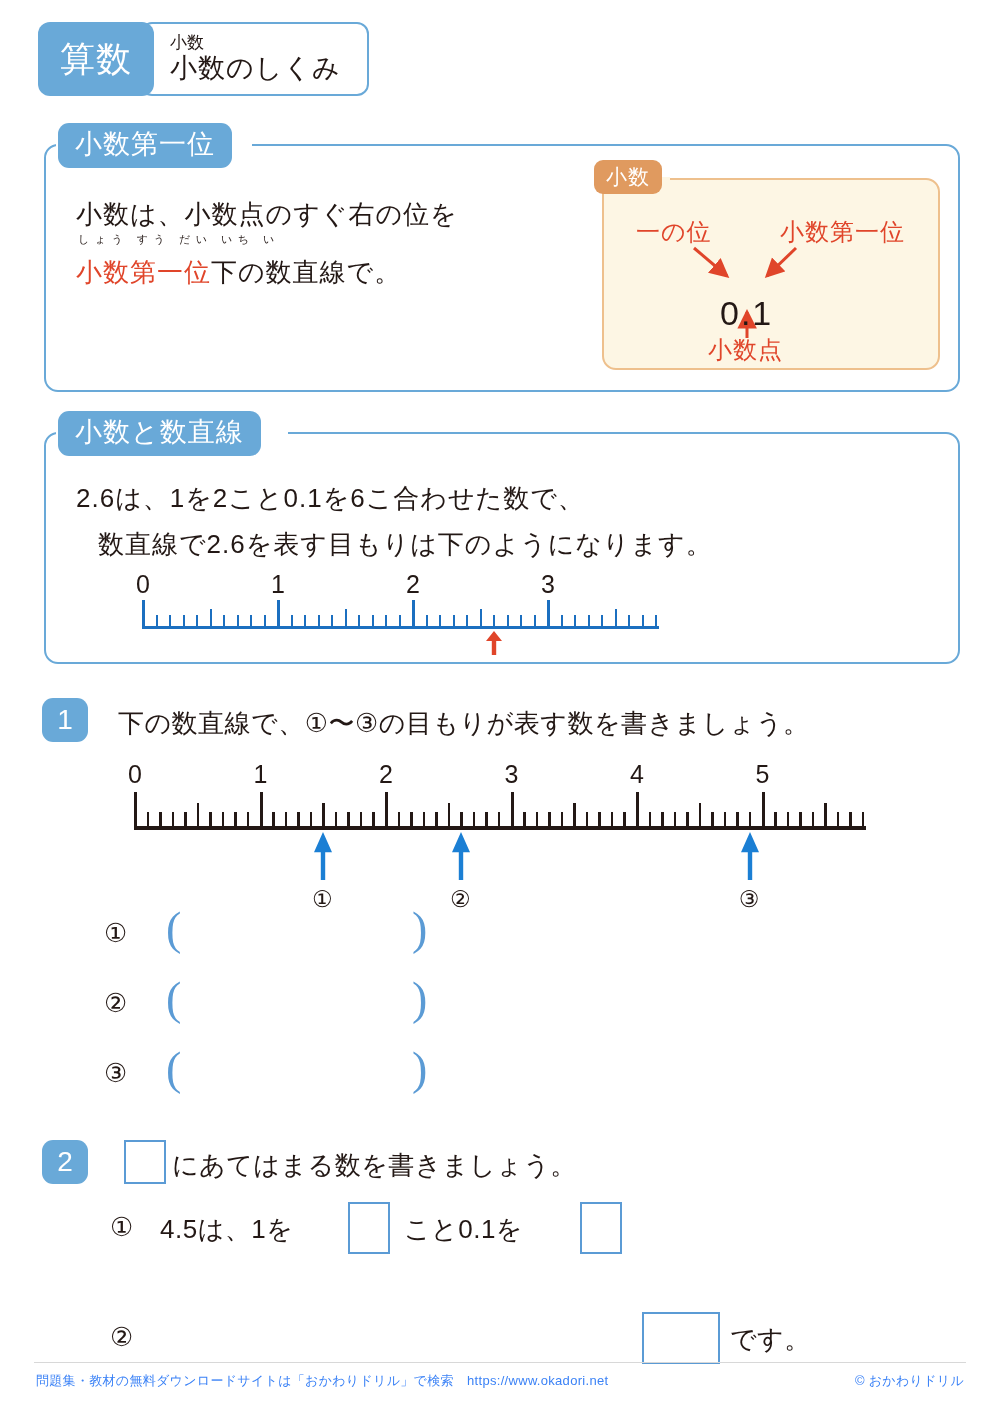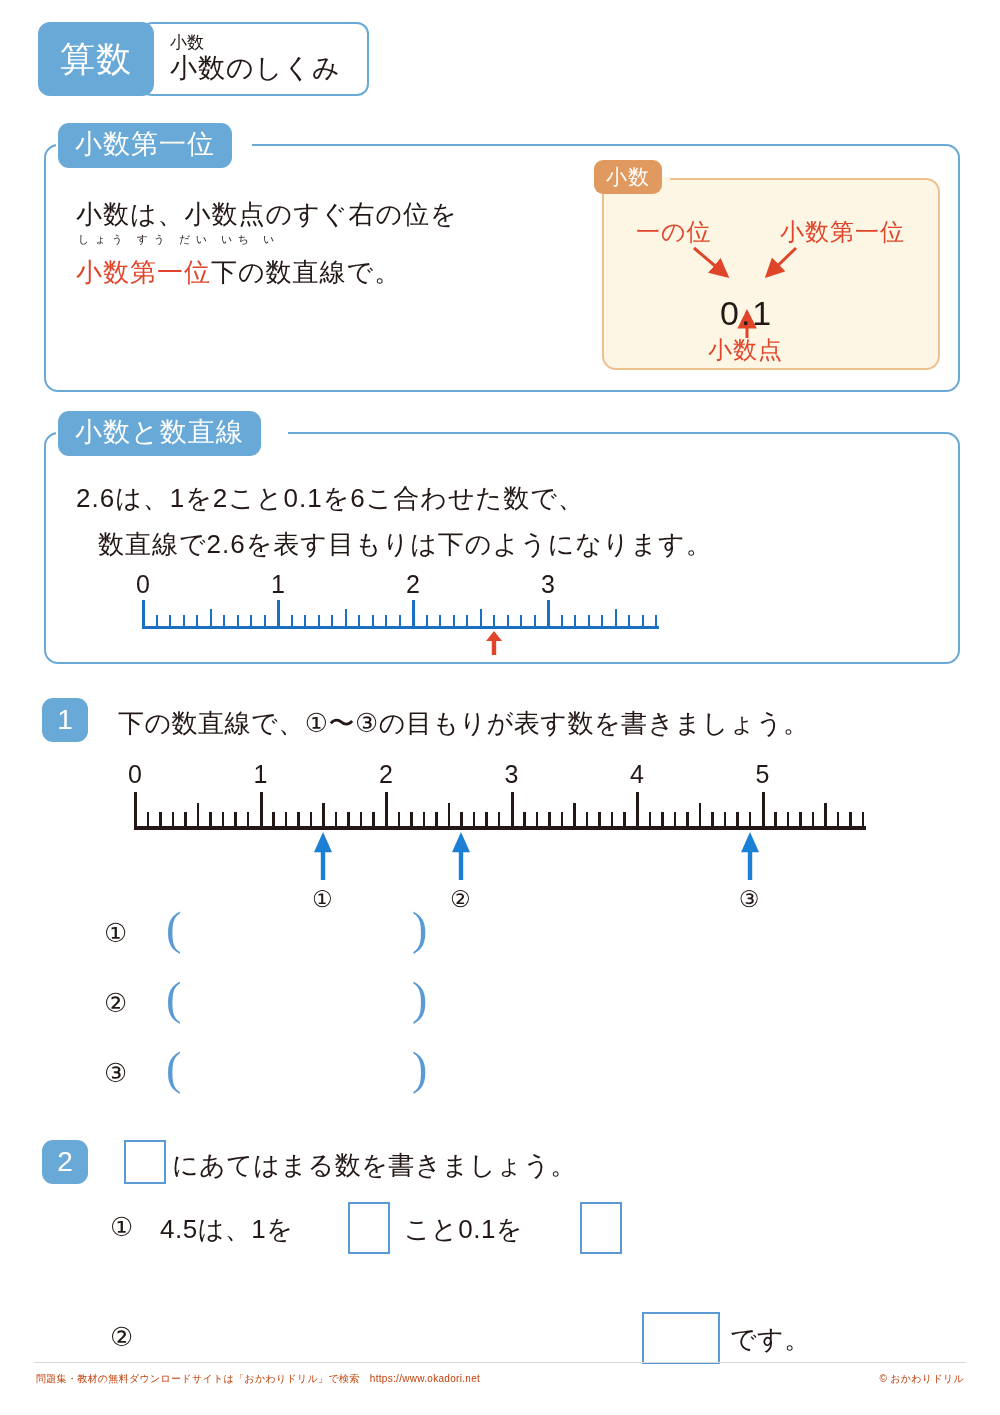--- a/index.html
+++ b/index.html
@@ -189,22 +189,22 @@
 
   
   .footer-rule {
     position: absolute;
     left: 34px; right: 34px;
     height: 1px;
     background: #d8d8d8;
   }
   .footer-left, .footer-right {
     position: absolute;
-    font-size: 10px;
-    color: #c2410c;
+    font-size: 13px;
+    color: #3b82f6;
     letter-spacing: 0.3px;
     white-space: nowrap;
   }
 </style>
 </head>
 <body>
 
 <div class="page">
 
   <div class="header">

